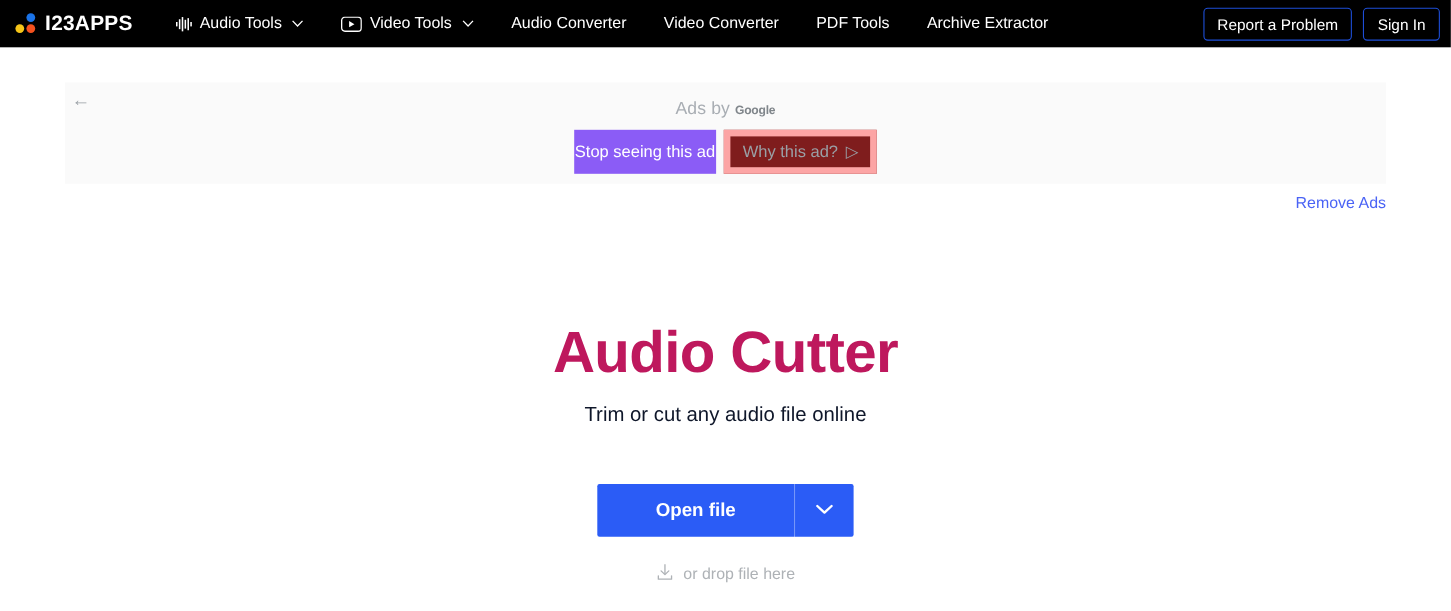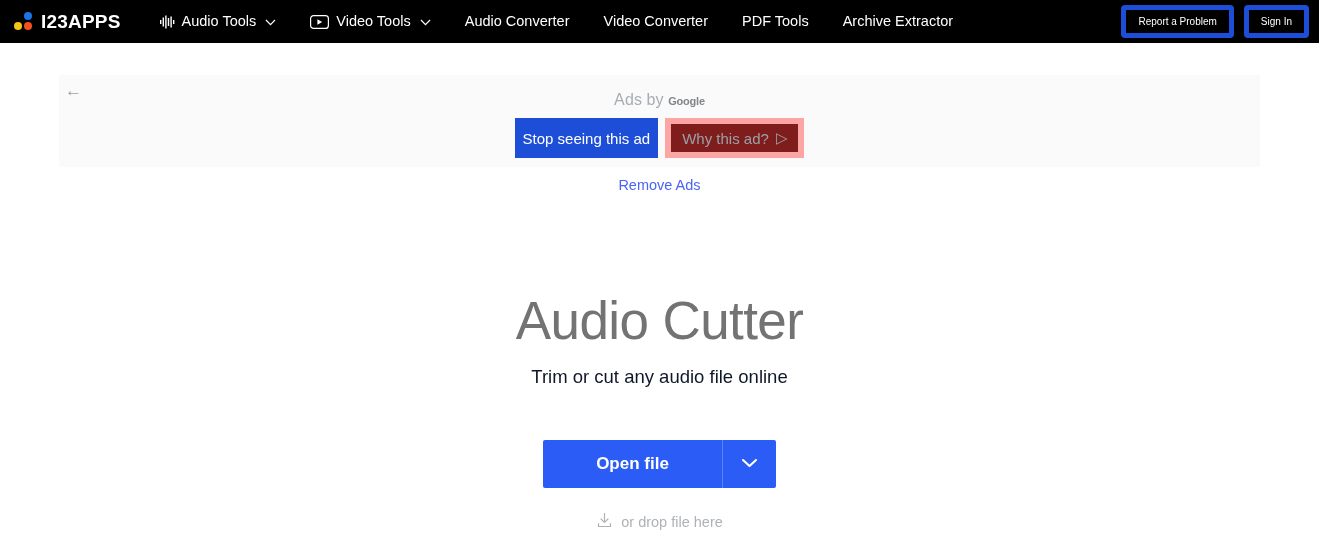--- a/index.html
+++ b/index.html
@@ -74,25 +74,25 @@
   .nav-icon { display: inline-flex; align-items: center; }
   .chev { display: inline-block; margin-left: 2px; }
 
   .nav-right {
     margin-left: auto;
     display: flex;
     align-items: center;
     gap: 10px;
   }
   .nav-btn {
-    border: 5px solid #1d4ed8;
+    border: 1px solid #1d4ed8;
     border-radius: 4px;
     color: #ffffff;
     background: transparent;
-    font-size: 10px;
+    font-size: 14px;
     font-family: "Liberation Sans", sans-serif;
     padding: 6px 12px;
     cursor: pointer;
     white-space: nowrap;
   }
 
   
   .ad-wrap {
     width: 1201px;
     margin: 32px auto 0 auto;
@@ -129,62 +129,62 @@
     font-size: 11px;
     letter-spacing: -0.2px;
   }
   .ad-btn-row {
     margin-top: 9px;
     display: flex;
     justify-content: center;
     align-items: stretch;
   }
   .ad-btn-stop {
-    background: #1d4ed8;
+    background: #8b5cf6;
     color: #ffffff;
     border: none;
     font-size: 15px;
     font-family: "Liberation Sans", sans-serif;
-    padding: 5px 8px;
+    padding: 5px 1px;
     cursor: pointer;
     white-space: nowrap;
   }
   .ad-btn-why {
     background: #7f1d1d;
     color: #9aa0a6;
     border: 6px solid #fca5a5;
     font-size: 15px;
     font-family: "Liberation Sans", sans-serif;
     padding: 5px 11px;
     margin-left: 7px;
     cursor: pointer;
     display: flex;
     align-items: center;
     gap: 7px;
     white-space: nowrap;
   }
   .remove-ads {
     display: block;
-    text-align: center;
+    text-align: right;
     margin-top: 10px;
     color: #4a63f5;
     font-size: 14.5px;
     text-decoration: none;
     cursor: pointer;
   }
 
   
   .hero {
     text-align: center;
     margin-top: 100px;
   }
   .hero-title {
     font-size: 53px;
-    font-weight: normal;
-    color: #737373;
+    font-weight: bold;
+    color: #be185d;
     margin: 0;
     letter-spacing: -0.6px;
     line-height: 1.05;
   }
   .hero-sub {
     font-size: 18.5px;
     color: #0f172a;
     margin: 17px 0 0 0;
     font-weight: normal;
   }

